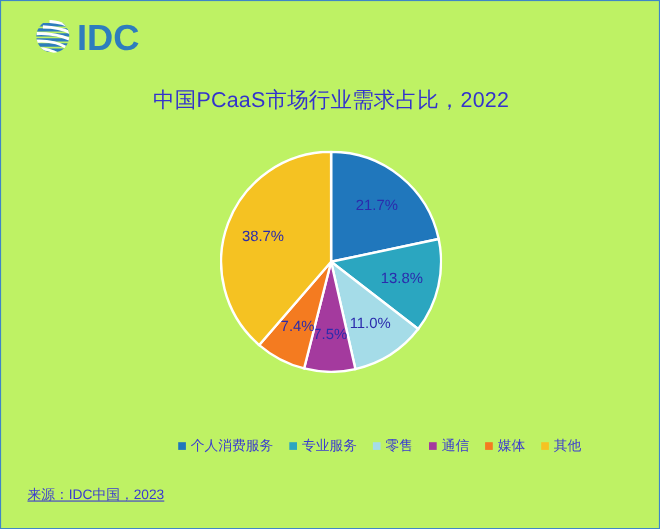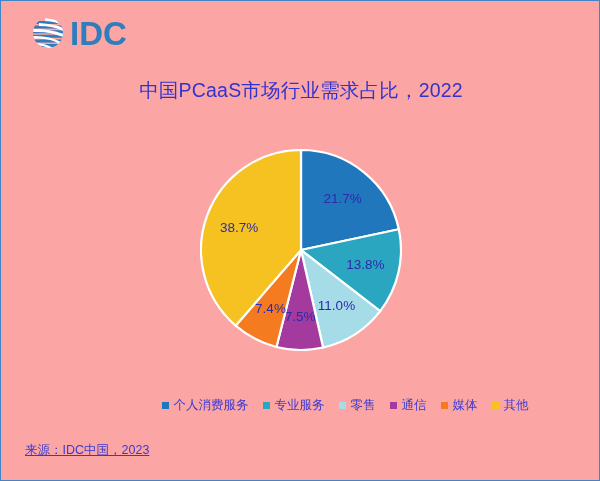--- a/index.html
+++ b/index.html
@@ -9,21 +9,21 @@
   }
   body {
     font-family: "Liberation Sans", "DejaVu Sans", sans-serif;
   }
   #frame {
     position: relative;
     width: 600px;
     height: 481px;
     box-sizing: border-box;
     border: 1px solid #3f86c8;
-    background: #fca5a5;
+    background: #bef264;
     overflow: hidden;
   }
 
   
   #logo {
     position: absolute;
     left: 28px;
     top: 12px;
     width: 130px;
     height: 40px;
@@ -43,21 +43,21 @@
     letter-spacing: 0.2px;
     color: #3333cc;
     font-weight: 400;
     white-space: nowrap;
   }
 
   
   #pie-wrap {
     position: absolute;
     left: 199px;
-    top: 148px;
+    top: 136px;
     width: 202px;
     height: 202px;
   }
   #pie-svg { display: block; }
   .slice-label {
     font-family: "Liberation Sans", "DejaVu Sans", sans-serif;
     font-size: 13.5px;
     fill: #2b2bac;
   }
 

